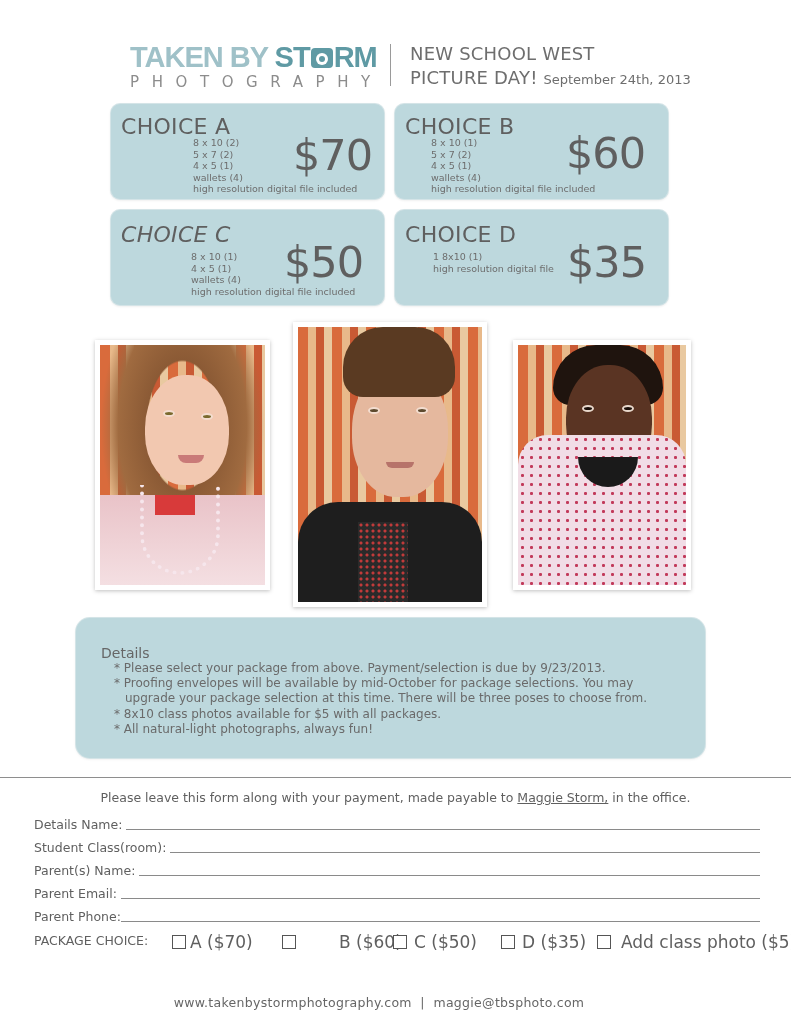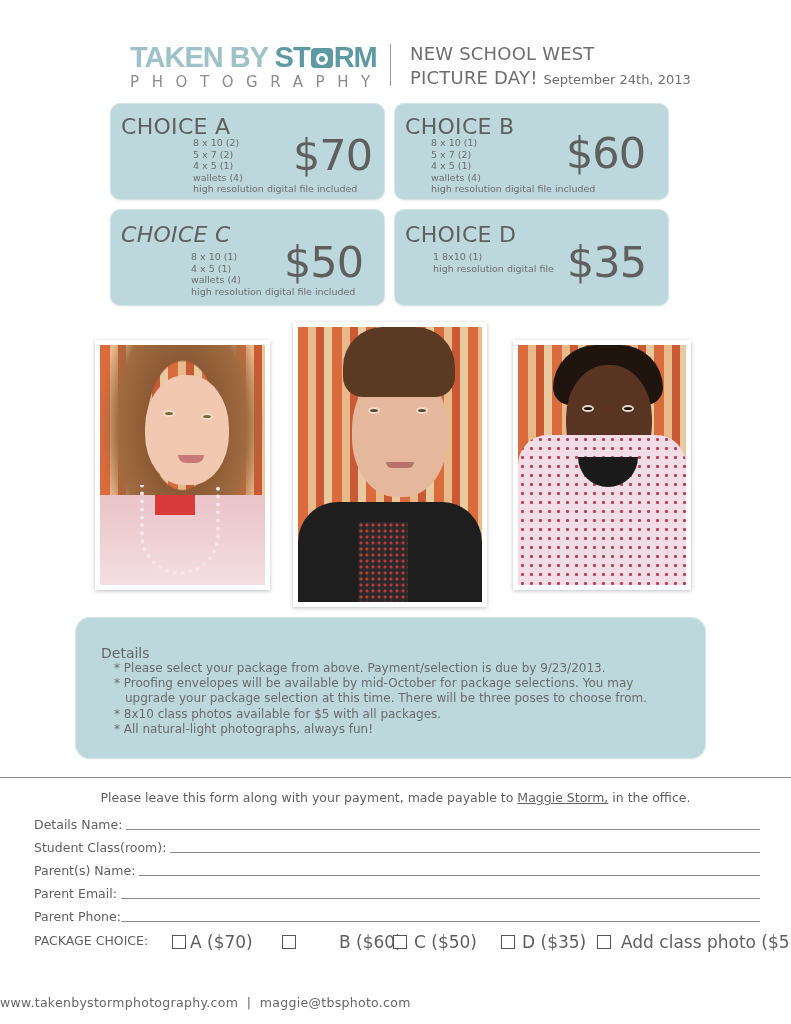--- a/index.html
+++ b/index.html
@@ -48,21 +48,21 @@
   .payee { text-decoration: underline; }
   .form-row { position: absolute; left: 34px; right: 31px; height: 18px; display: flex; align-items: flex-end; }
   .form-label { font-size: 12.5px; color: #5f5f5f; white-space: nowrap; margin-right: 4px; line-height: 16px; }
   .form-line { flex: 1; height: 1px; background: #8a8a8a; margin-bottom: 3px; }
   .pkg-row { position: absolute; left: 34px; top: 932px; width: 740px; height: 20px; }
   .pkg-label { position: absolute; left: 0; top: 1px; font-size: 12.5px; color: #5f5f5f; white-space: nowrap; }
   .pkg-opt { position: absolute; top: 0; display: flex; align-items: center; }
   .checkbox { width: 14px; height: 14px; border: 1.5px solid #555; background: #fff; margin-right: 4px; display: inline-block; }
   .pkg-opt-label { font-size: 17px; color: #5f5f5f; white-space: nowrap; }
 
-  .footer { position: absolute; left: 0; width: 758px; top: 995px; text-align: left; font-size: 12.5px; color: #666; white-space: nowrap; letter-spacing: 0.3px; }
+  .footer { position: absolute; left: 0; width: 758px; top: 995px; text-align: center; font-size: 12.5px; color: #666; white-space: nowrap; letter-spacing: 0.3px; }
 </style>
 </head>
 <body>
 
 <div class="logo">
   <div class="logo-main"><span class="logo-taken">TAKEN BY </span><span class="logo-storm">ST<span class="cam-icon"></span><span>RM</span></span></div>
   <div class="logo-sub">PHOTOGRAPHY</div>
 </div>
 <div class="header-divider"></div>
 <div class="event">

